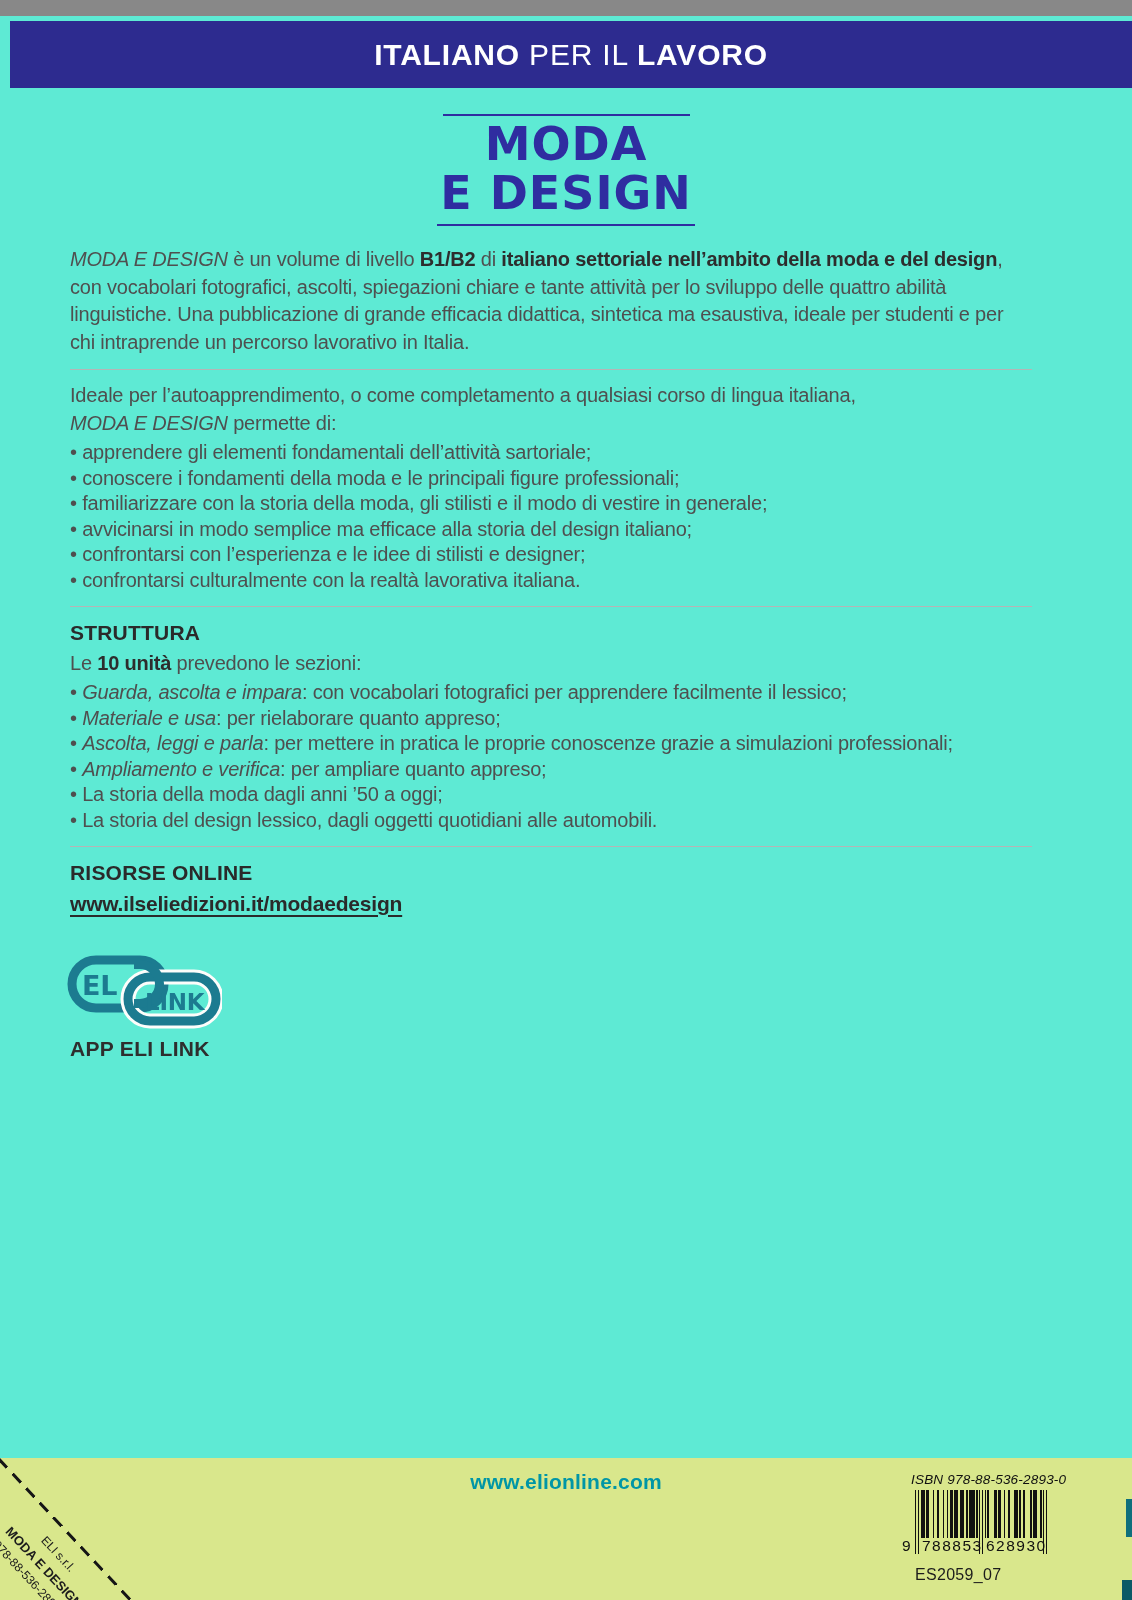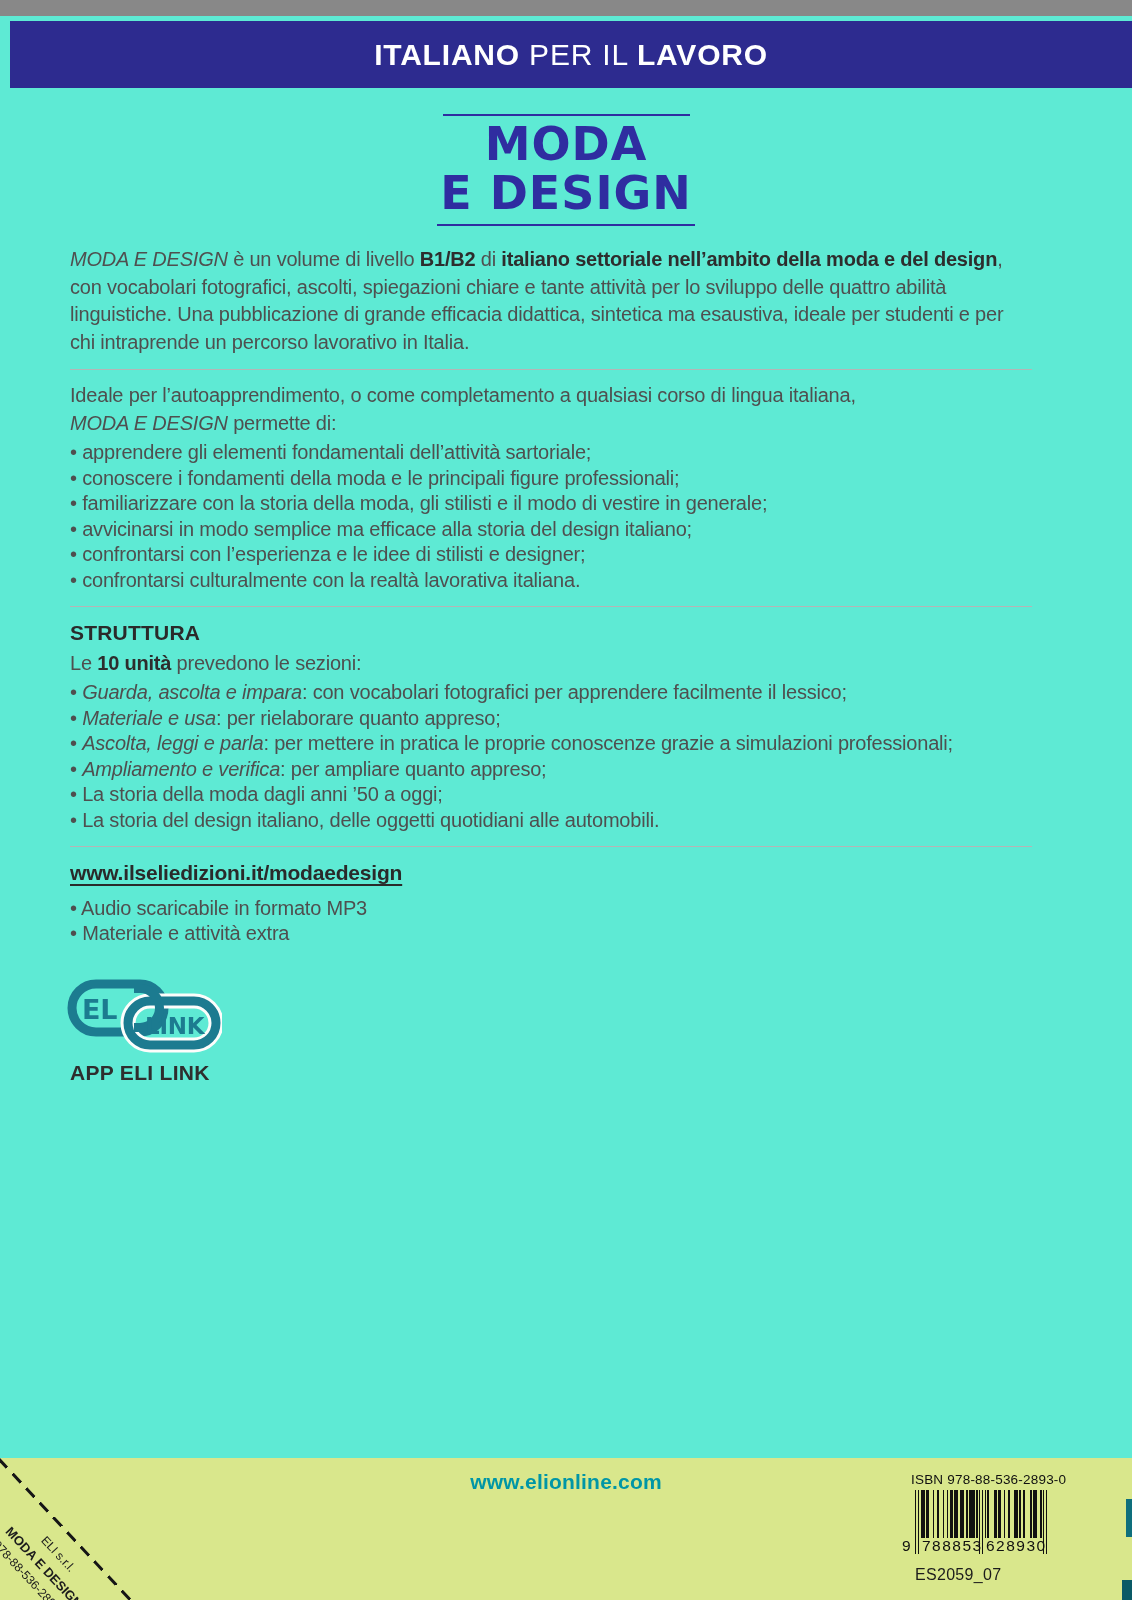--- a/index.html
+++ b/index.html
@@ -57,21 +57,21 @@
     position:absolute; left:0; right:0; bottom:0; height:158px;
     background:#d9e78c;
   }
   .site {
     position:absolute; left:0; right:0; top:12px; text-align:center;
     color:#0096a6; font-weight:bold; font-size:21px; letter-spacing:0.2px;
   }
   .barcode-block { position:absolute; left:915px; top:14px; width:136px; }
   .isbn-label {
     font-size:13.5px; color:#101010; white-space:nowrap; text-align:center;
-    letter-spacing:0.2px; margin-bottom:3px; margin-left:-4px;
+    letter-spacing:0.2px; margin-bottom:3px; margin-left:-4px;font-style:italic;
   }
   .bars { position:relative; height:64px; width:133px; display:flex; align-items:flex-start; }
   .bars .m { width:1.4px; height:48px; }
   .bars .m.on { background:#101010; }
   .bars .m.tall { height:64px; }
   .bc-digit9 { position:absolute; left:-13px; top:47px; font-size:15.5px; color:#101010; }
   .bc-g1 { position:absolute; left:7px; top:47px; width:56px; text-align:center; font-size:15.5px; letter-spacing:1.5px; color:#101010; }
   .bc-g2 { position:absolute; left:71px; top:47px; width:56px; text-align:center; font-size:15.5px; letter-spacing:1.5px; color:#101010; }
   .prod-code { text-align:left; margin-top:12px; font-size:16px; color:#1c1c1c; letter-spacing:0.3px; }
   
@@ -122,30 +122,27 @@
     <hr class="sep">
 
     <div class="sec-heading">STRUTTURA</div>
     <p><span>Le </span><span class="bd">10 unità</span><span> prevedono le sezioni:</span></p>
     <ul class="plain">
       <li><span class="it">Guarda, ascolta e impara</span><span>: con vocabolari fotografici per apprendere facilmente il lessico;</span></li>
       <li><span class="it">Materiale e usa</span><span>: per rielaborare quanto appreso;</span></li>
       <li><span class="it">Ascolta, leggi e parla</span><span>: per mettere in pratica le proprie conoscenze grazie a simulazioni professionali;</span></li>
       <li><span class="it">Ampliamento e verifica</span><span>: per ampliare quanto appreso;</span></li>
       <li><span class="it"></span><span>La storia della moda dagli anni ’50 a oggi;</span></li>
-      <li><span class="it"></span><span>La storia del design italiano, delle oggetti quotidiani alle automobili.</span></li>
+      <li><span class="it"></span><span>La storia del design lessico, dagli oggetti quotidiani alle automobili.</span></li>
     </ul>
 
     <hr class="sep">
 
+    <div class="sec-heading">RISORSE ONLINE</div>
     <span class="url-line">www.ilseliedizioni.it/modaedesign</span>
-    <ul class="plain">
-      <li>Audio scaricabile in formato MP3</li>
-      <li>Materiale e attività extra</li>
-    </ul>
 
     
     <div class="logo-wrap">
       <svg viewBox="0 0 156 76" width="156" height="76">
 
         <rect x="6" y="7" width="92" height="48" rx="24" fill="none" stroke="#1c7b90" stroke-width="9"></rect>
 
         <rect x="62" y="24" width="88" height="44" rx="22" fill="none" stroke="#fdfdfb" stroke-width="15"></rect>
         <rect x="62" y="24" width="88" height="44" rx="22" fill="none" stroke="#1c7b90" stroke-width="9"></rect>
 

